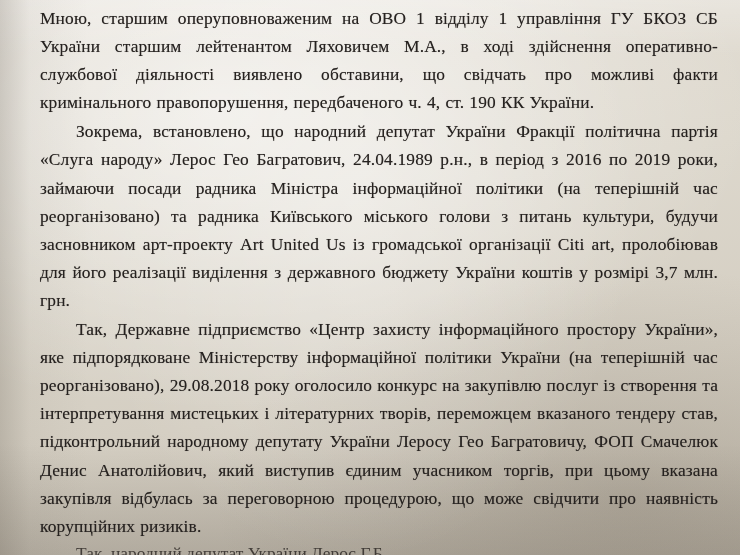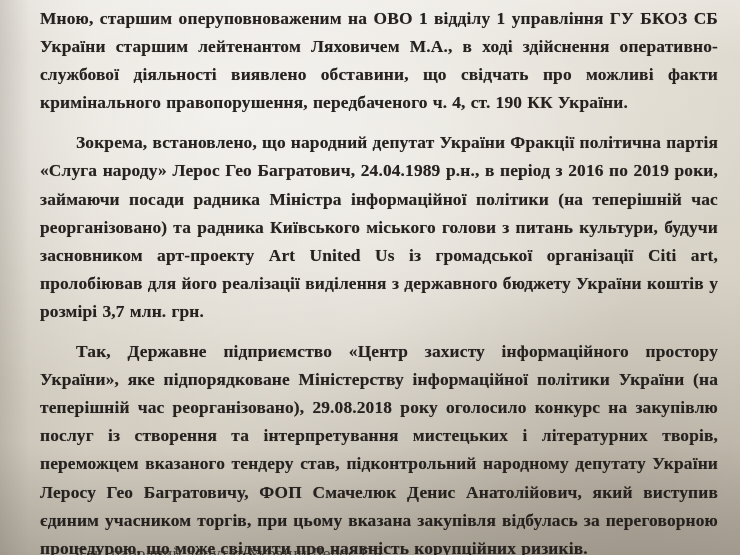--- a/index.html
+++ b/index.html
@@ -45,36 +45,35 @@
     pointer-events: none;
     background: radial-gradient(ellipse 70% 120% at 48% 35%, rgba(255,255,255,0.30) 0%, rgba(255,255,255,0) 55%);
   }
 
   .text-layer {
     position: absolute;
     inset: 0;
     padding: 4px 22px 0 40px;
     box-sizing: border-box;
     z-index: 3;
-    font-weight: bold;
   }
 
   p.para {
     margin: 0;
     color: #262220;
     font-size: 17.4px;
     line-height: 28.1px;
     text-align: justify;
     text-justify: inter-word;
     letter-spacing: 0.15px;
     word-spacing: 0.6px;
     text-shadow: 0 0 0.7px rgba(40,35,30,0.45);
   }
   p.para + p.para {
-    margin-top: 12px;
+    margin-top: 1px;
   }
   p.para.indent {
     text-indent: 36px;
   }
   .line-cut-top {
     margin-top: -2px;
   }
   
   .clipped {
     position: absolute;

